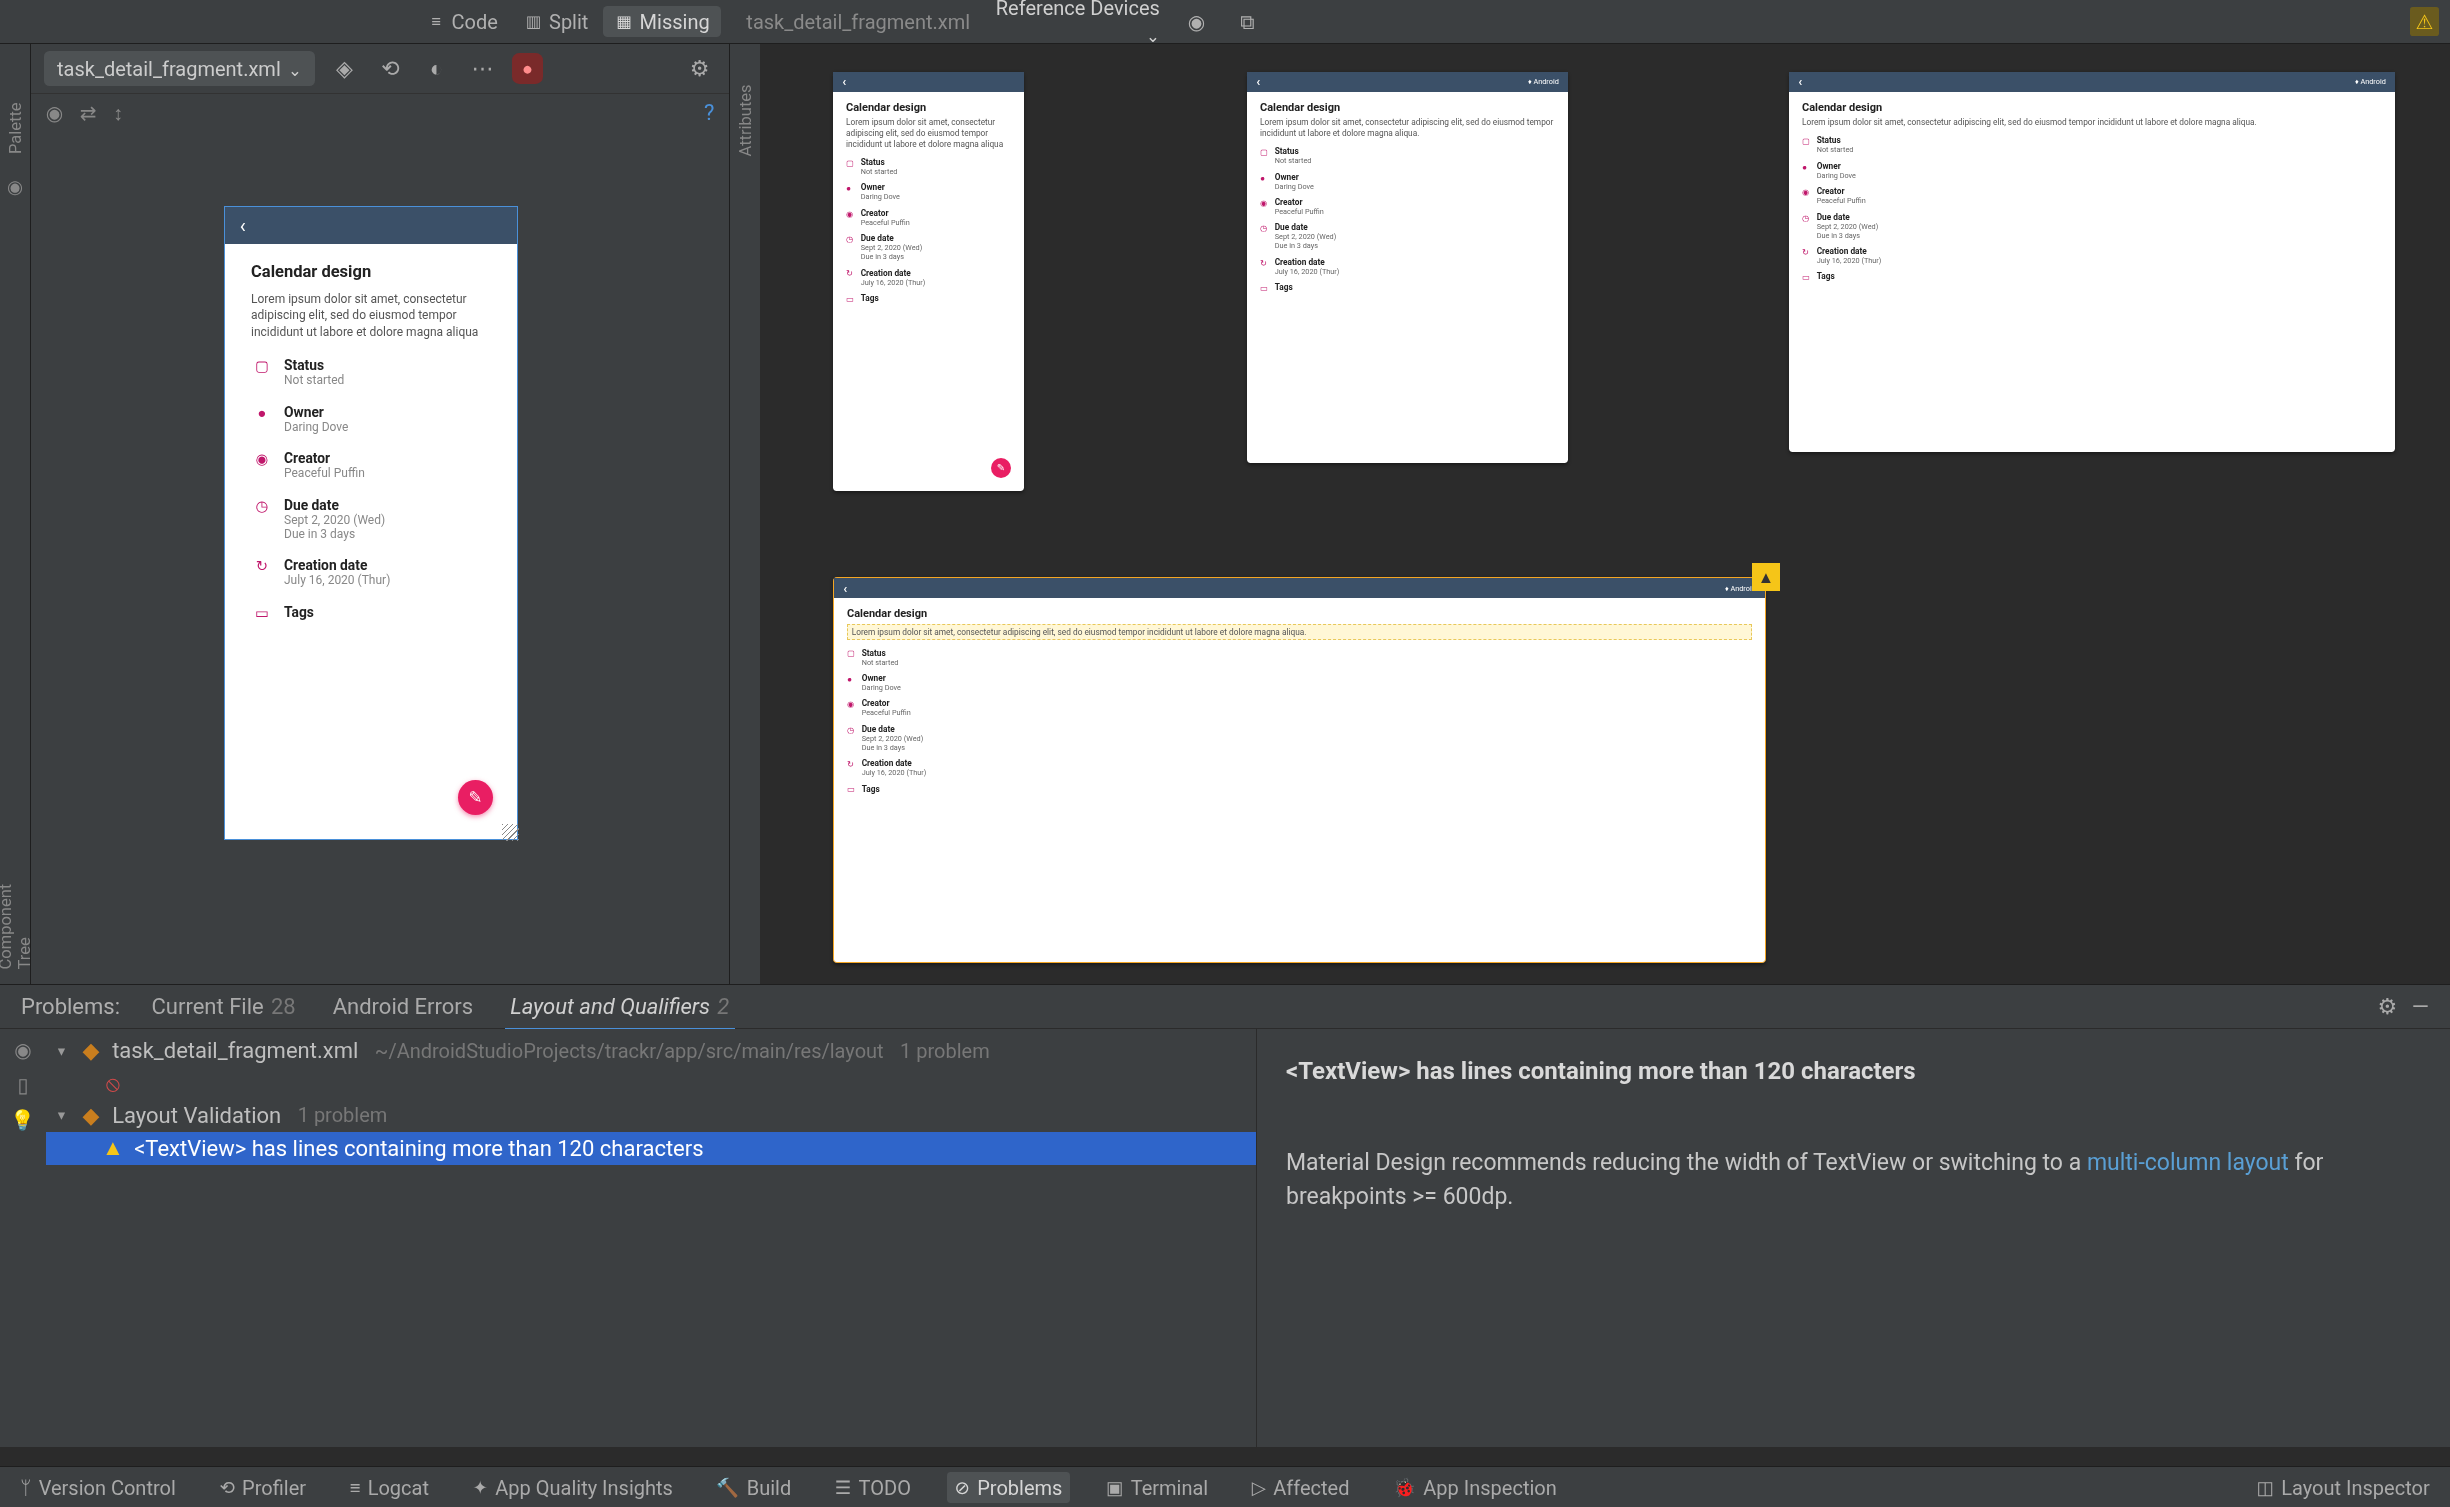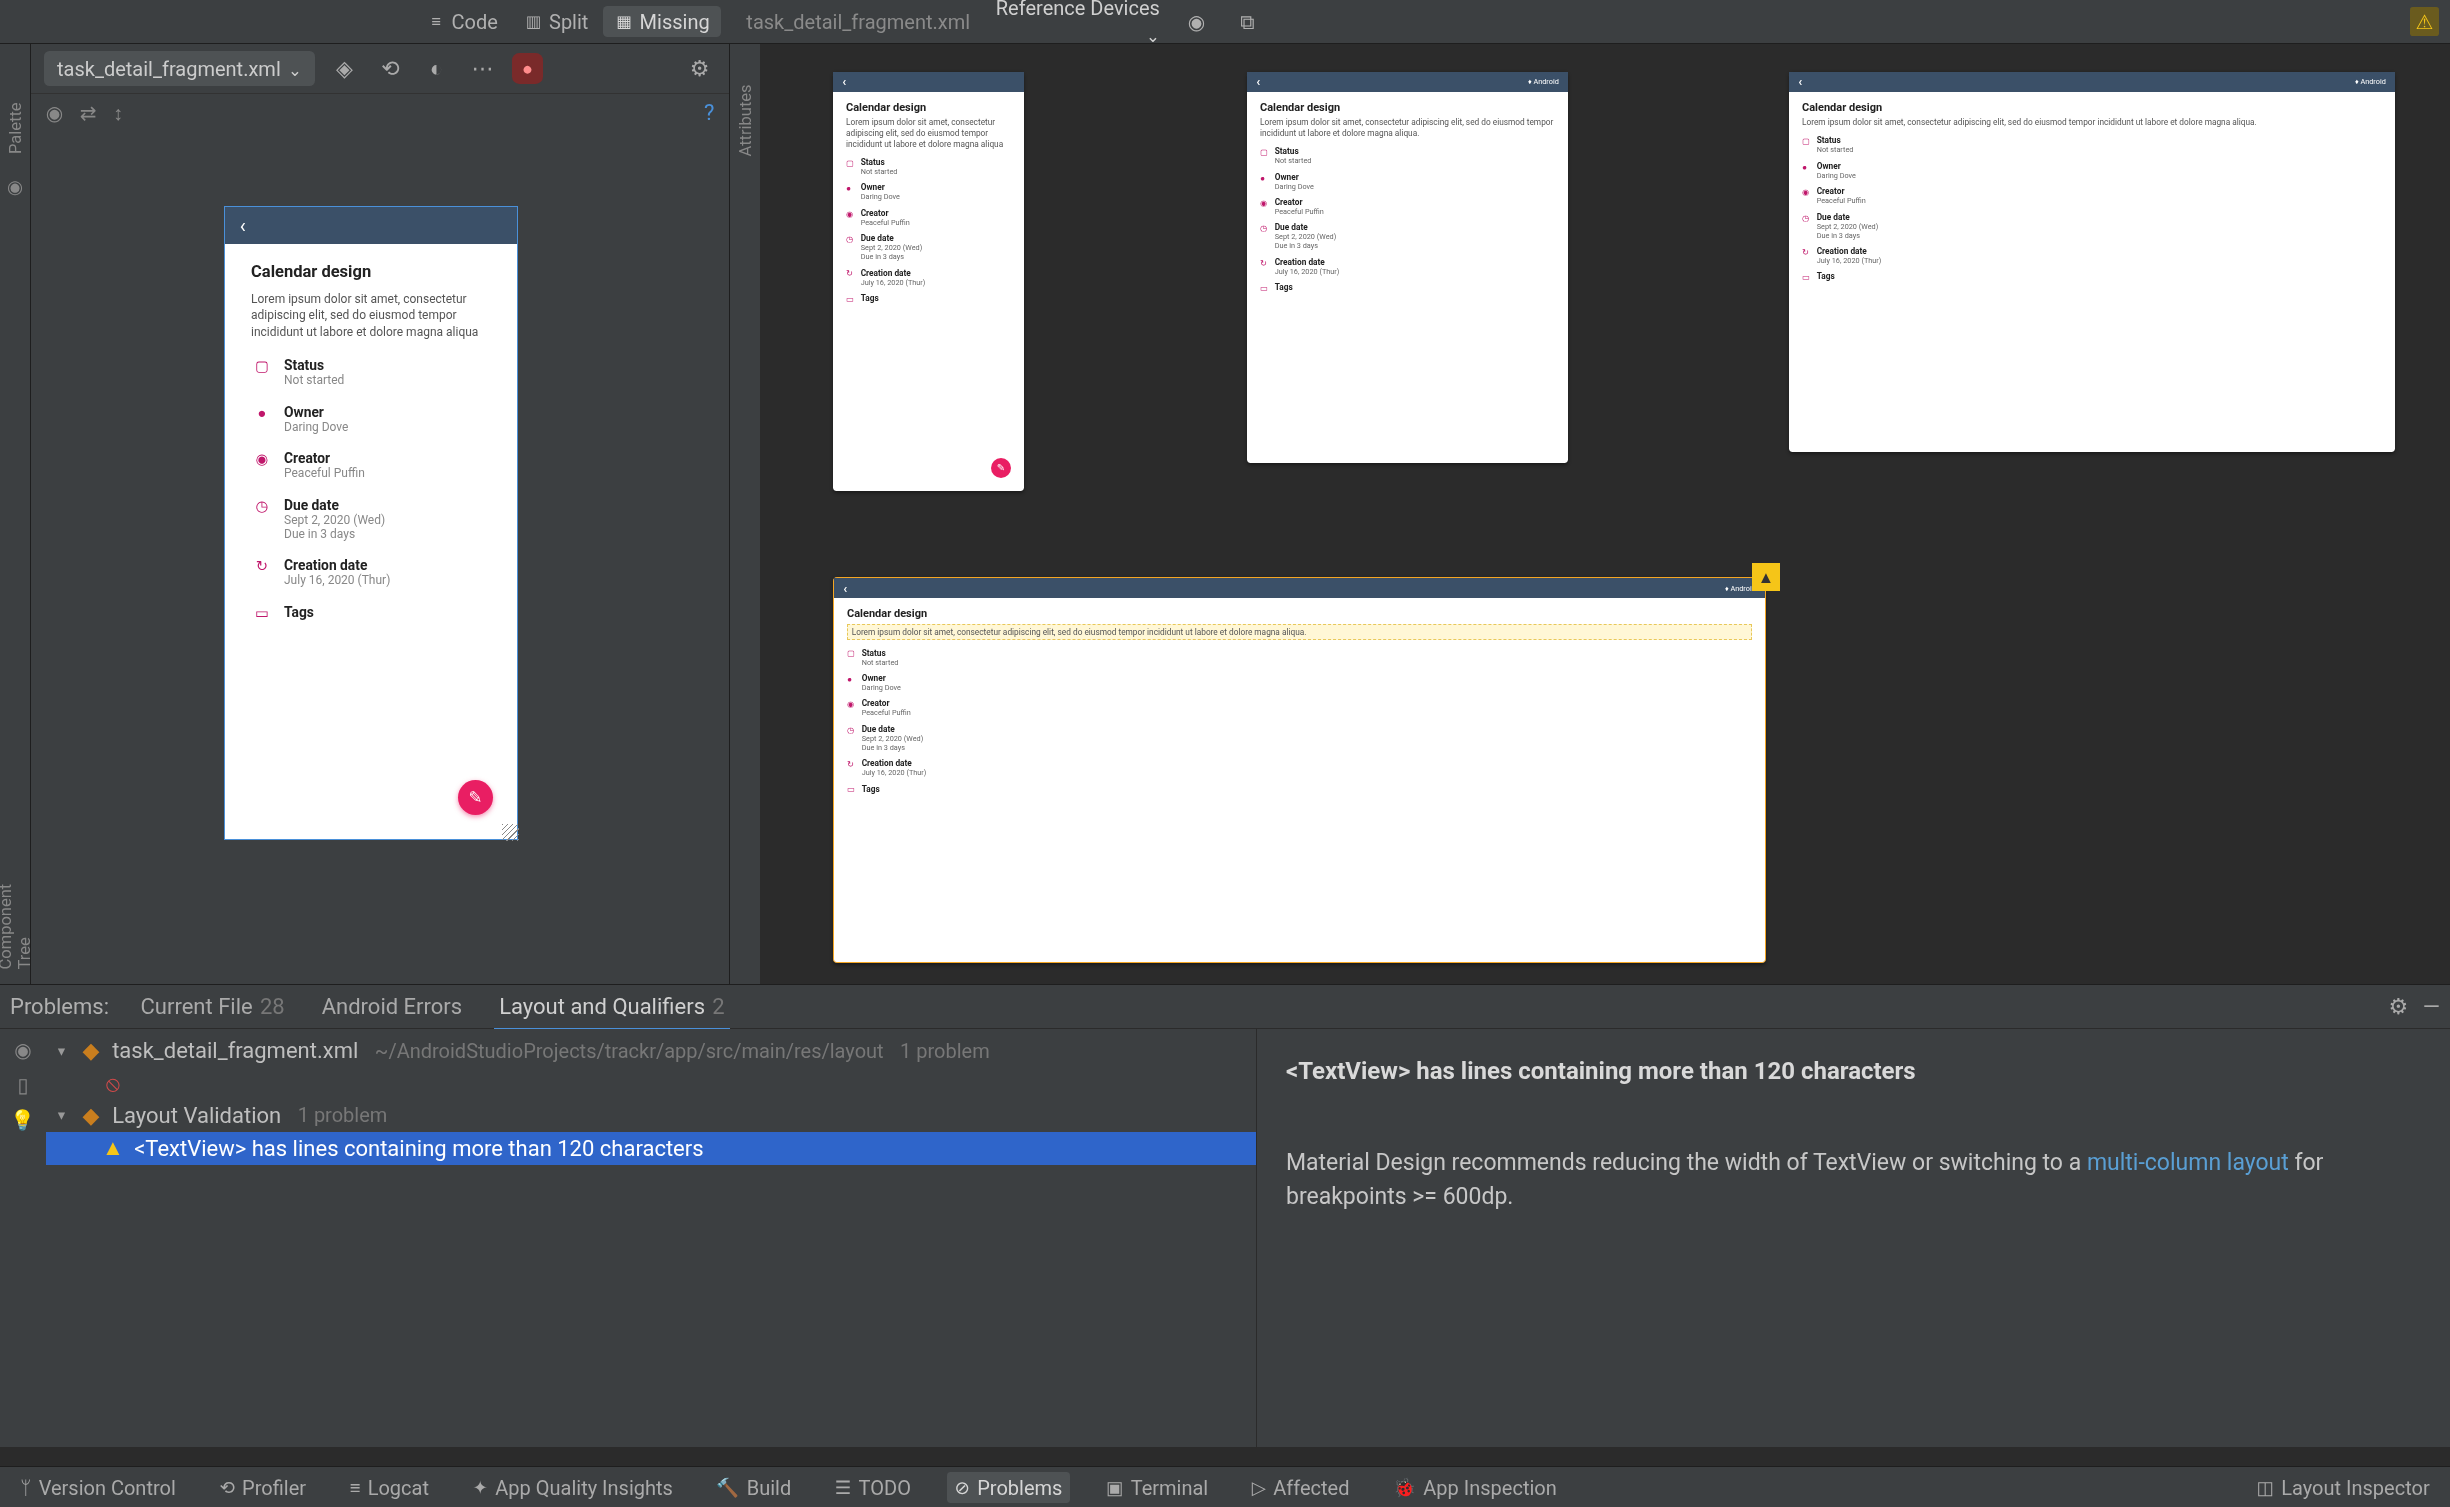--- a/index.html
+++ b/index.html
@@ -58,24 +58,24 @@
 .big-fab { position:absolute; bottom:24px; right:24px; width:35px; height:35px; background:#e91e63; border-radius:50%; display:flex; align-items:center; justify-content:center; color:#fff; font-size:16.5px; box-shadow:0 1.8px 5.5px rgba(233,30,99,.5); }
 .resize-handle { position:absolute; right:-7.3px; bottom:-7.3px; width:29px; height:29px; }
 .resize-handle::after { content:""; position:absolute; right:5.5px; bottom:5.5px; width:16.5px; height:16.5px; background:repeating-linear-gradient(135deg,#888,#888 0.9px,transparent 0.9px,transparent 3.7px); }
 
 .wide-frame { border:1.8px solid #f5a623; }
 .wide-frame .device-desc { background:#fff7d6; border:0.9px dashed #e8c85a; padding:1.8px 3.7px; }
 .warn-corner { position:absolute; top:-14.7px; right:-14.7px; width:27.5px; height:27.5px; background:#f5c518; display:flex; align-items:center; justify-content:center; font-size:16.5px; color:#333; }
 
 
 .problems-panel { position:absolute; top:984px; left:0; right:0; height:463px; background:#3c3f41; border-top:0.9px solid #1e1e1e; display:flex; flex-direction:column; }
-.problems-tabs { height:44px; display:flex; align-items:center; padding:0 10px; gap:26px; font-size:22px; border-bottom:0.9px solid #2b2b2b; }
+.problems-tabs { height:44px; display:flex; align-items:center; padding:0 21px; gap:26px; font-size:22px; border-bottom:0.9px solid #2b2b2b; }
 .ptab-label { color:#b0b0b0; }
 .ptab { color:#aaa; cursor:pointer; padding:9.2px 5.5px; display:flex; gap:7.3px; }
-.ptab.active { border-bottom:1.8px solid #4a90d9; color:#d0d0d0; }
+.ptab.active { border-bottom:1.8px solid #4a90d9; color:#d0d0d0;font-style:italic; }
 .ptab .count { color:#777; }
 .gear-right { margin-left:auto; color:#aaa; font-size:22px; display:flex; gap:14.7px; }
 
 .problems-body { flex:1; display:flex; }
 .tree-side { width:46px; background:#3c3f41; display:flex; flex-direction:column; align-items:center; padding-top:9.2px; gap:11px; font-size:20px; color:#888; }
 .tree { flex:1; padding:5.5px 0; font-size:22px; overflow:auto; }
 .tree-row { display:flex; align-items:center; padding:3.7px 7.3px; gap:9.2px; white-space:nowrap; }
 .tree-row.sel { background:#2f65ca; color:#fff; }
 .tree-chevron { width:16.5px; text-align:center; color:#999; font-size:14.7px; }
 .tree-icon { width:24px; text-align:center; }

